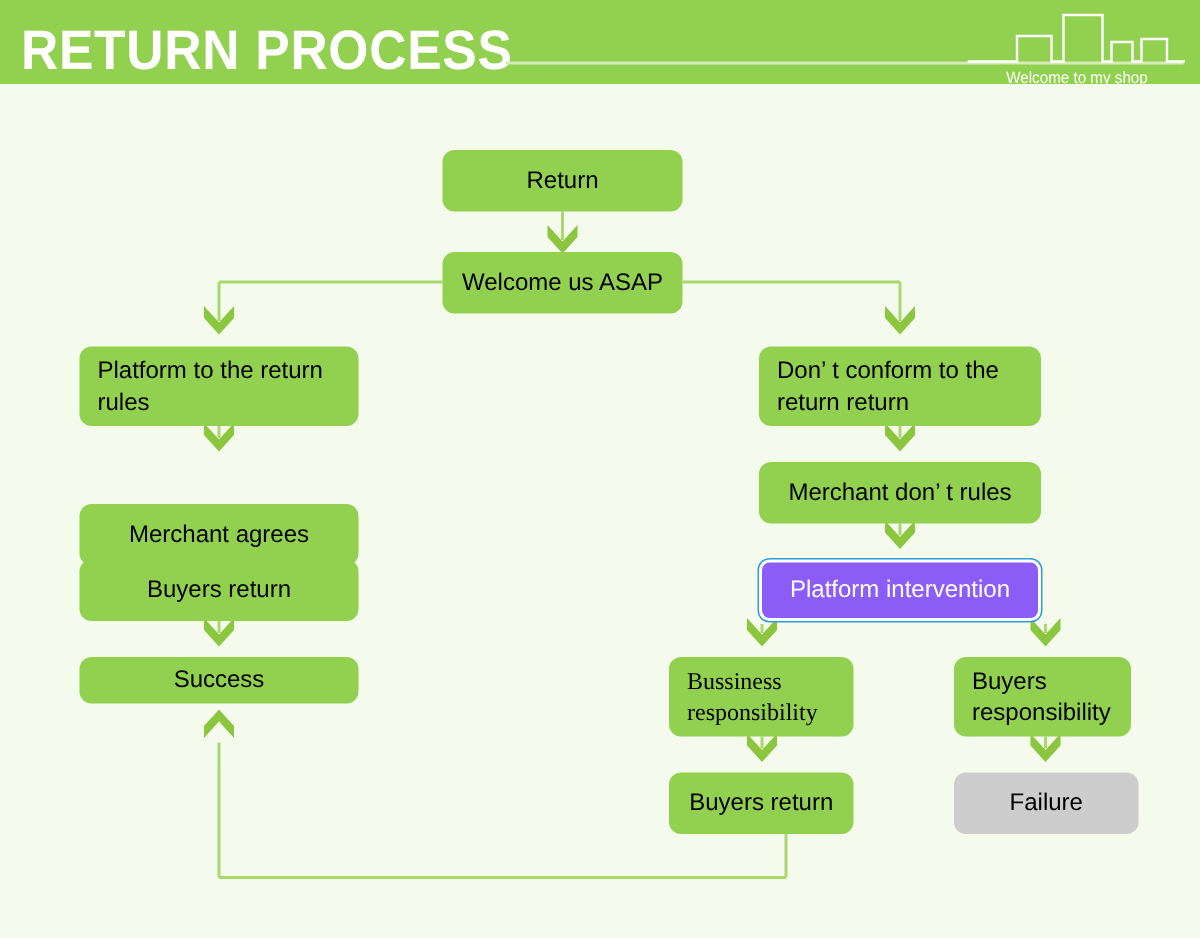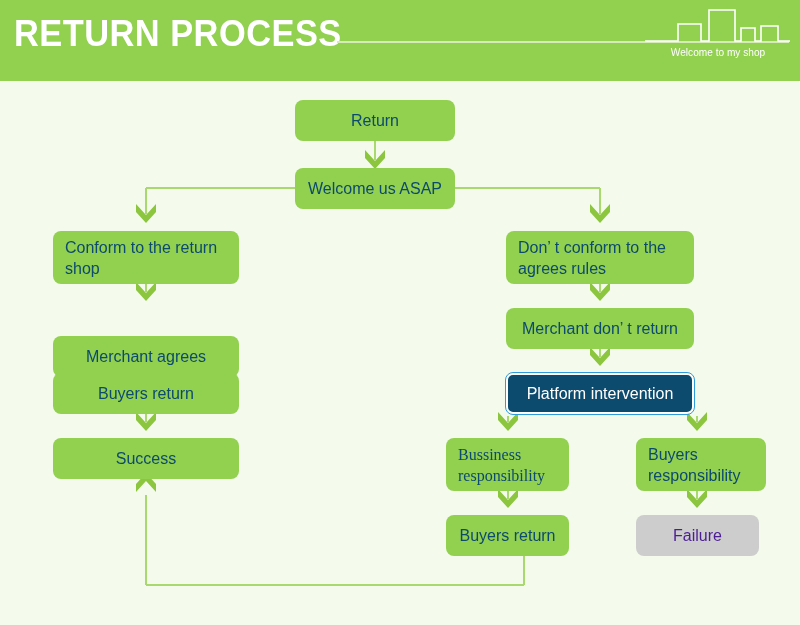--- a/index.html
+++ b/index.html
@@ -20,21 +20,21 @@
     width: 800px;
     height: 625px;
     background: #f4fbec;
   }
 
   
   #header {
     position: absolute;
     left: 0; top: 0;
     width: 800px;
-    height: 81px;
+    height: 56px;
     background: #92d050;
     overflow: hidden;
   }
 
   #header-title {
     position: absolute;
     left: 14px;
     top: 12px;
     font-size: 37px;
     line-height: 44px;
@@ -85,39 +85,39 @@
     width: 800px;
     height: 625px;
     pointer-events: none;
   }
 
   
   .node {
     position: absolute;
     border-radius: 8px;
     background: #92d050;
-    color: #0c4a6e;
+    color: #000000;
     font-size: 16px;
     line-height: 21px;
     display: flex;
     align-items: center;
     padding: 6px 12px;
   }
 
   .node.center { justify-content: center; text-align: center; }
   .node.left   { justify-content: flex-start; text-align: left; }
 
   .node.gray {
     background: #cdcdcd;
-    color: #4c1d95;
+    color: #000000;
     align-items: center;
   }
 
   .node.blue {
-    background: #0c4a6e;
+    background: #8b5cf6;
     color: #ffffff;
     border: 2px solid #ffffff;
     outline: 1px solid #2e9bdd;
     border-radius: 7px;
   }
 
   .node span { display: block; width: 100%; }
 </style>
 </head>
 <body>
@@ -194,44 +194,44 @@
   </svg>
 
   <div id="nodes">
       <div class="node center" style="left: 295px; top: 100px; width: 160px; height: 41px;">
         <span>Return</span>
       </div>
       <div class="node center" style="left: 295px; top: 168px; width: 160px; height: 41px;">
         <span>Welcome us ASAP</span>
       </div>
       <div class="node left" style="left: 53px; top: 231px; width: 186px; height: 53px;">
-        <span>Conform to the return shop</span>
+        <span>Platform to the return rules</span>
       </div>
       <div class="node center" style="left: 53px; top: 308px; width: 186px; height: 41px; margin-top: 28px;">
         <span>Merchant agrees</span>
       </div>
       <div class="node center" style="left: 53px; top: 373px; width: 186px; height: 41px;">
         <span>Buyers return</span>
       </div>
-      <div class="node center" style="left: 53px; top: 438px; width: 186px; height: 41px; text-align: center;">
+      <div class="node center" style="left: 53px; top: 438px; width: 186px; height: 31px; text-align: center;">
         <span>Success</span>
       </div>
       <div class="node left" style="left: 506px; top: 231px; width: 188px; height: 53px;">
-        <span>Don’ t conform to the agrees rules</span>
+        <span>Don’ t conform to the return return</span>
       </div>
       <div class="node center" style="left: 506px; top: 308px; width: 188px; height: 41px;">
-        <span>Merchant don’ t return</span>
+        <span>Merchant don’ t rules</span>
       </div>
       <div class="node center blue" style="left: 506px; top: 373px; width: 188px; height: 41px;">
         <span>Platform intervention</span>
       </div>
       <div class="node left" style="left: 446px; top: 438px; width: 123px; height: 53px; font-family: Liberation Serif, serif;">
         <span>Bussiness responsibility</span>
       </div>
-      <div class="node left" style="left: 636px; top: 438px; width: 130px; height: 53px;">
+      <div class="node left" style="left: 636px; top: 438px; width: 118px; height: 53px;">
         <span>Buyers responsibility</span>
       </div>
       <div class="node center" style="left: 446px; top: 515px; width: 123px; height: 41px;">
         <span>Buyers return</span>
       </div>
       <div class="node center gray" style="left: 636px; top: 515px; width: 123px; height: 41px;">
         <span>Failure</span>
       </div>
     </div>
 

